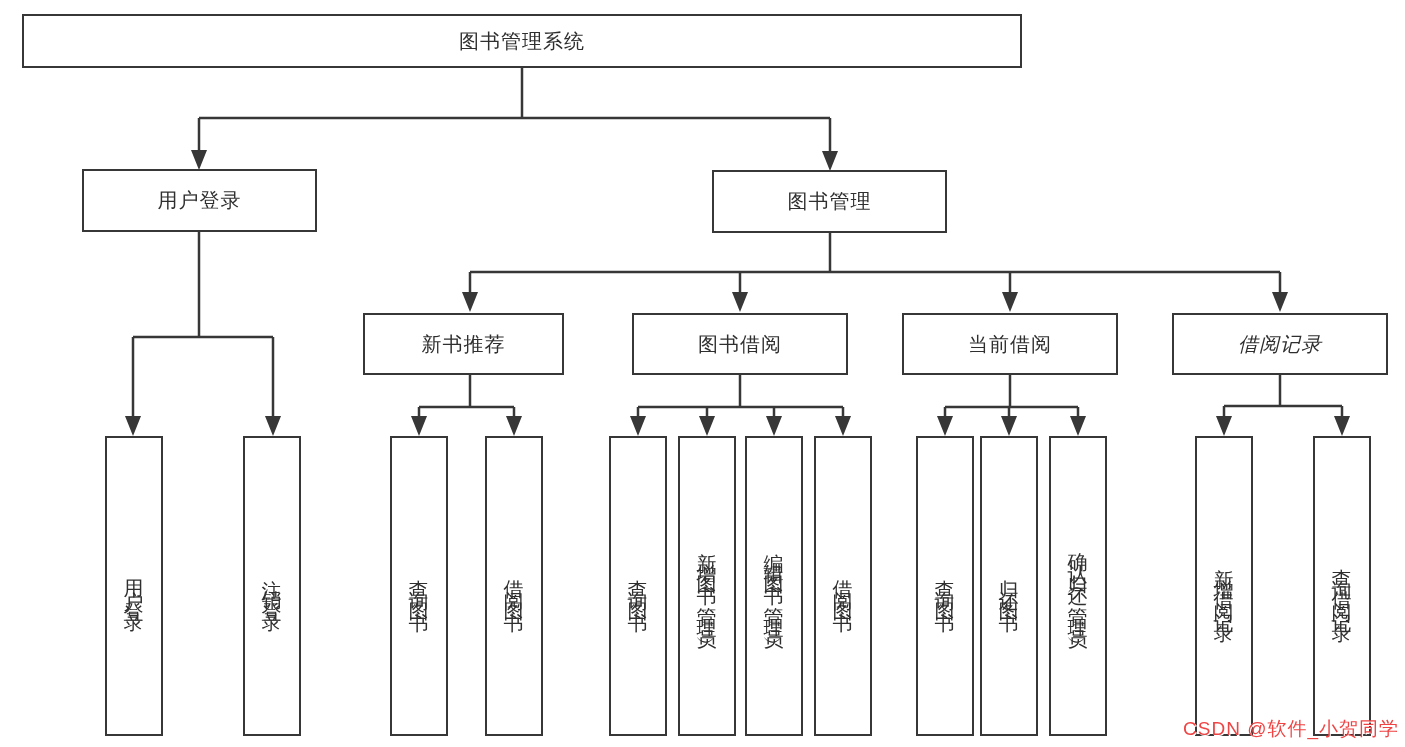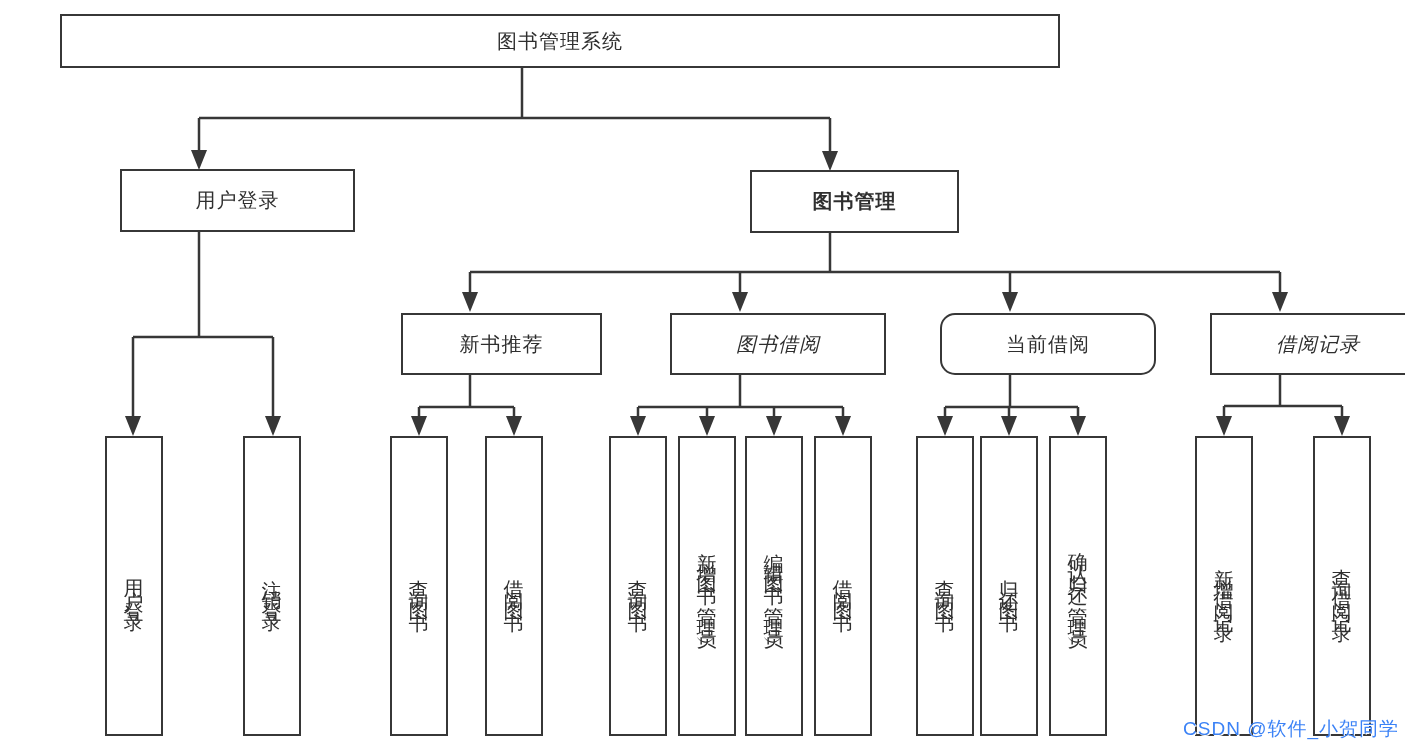--- a/index.html
+++ b/index.html
@@ -21,44 +21,44 @@
     position: absolute;
     box-sizing: border-box;
     border: 2.5px solid #373737;
     background: #ffffff;
     color: #2f2f2f;
     display: flex;
     align-items: center;
     justify-content: center;
     z-index: 1;
   }
-  .h-node { font-size: 20px; letter-spacing: 1px; margin-left: 38px; }
+  .h-node { font-size: 20px; letter-spacing: 1px; }
   .root-node   { left: 22px;  top: 14px;  width: 1000px; height: 54px; }
   .lvl2-a      { left: 82px;  top: 169px; width: 235px;  height: 63px; }
-  .lvl2-b      { left: 712px; top: 170px; width: 209px;  height: 63px; font-weight: bold; }
+  .lvl2-b      { left: 712px; top: 170px; width: 235px;  height: 63px; }
   .lvl3        { top: 313px;  height: 62px; width: 216px; }
   .lvl3-a      { left: 363px; width: 201px; }
-  .lvl3-b      { left: 632px; font-style: italic; }
-  .lvl3-c      { left: 902px; border-radius: 15px; }
+  .lvl3-b      { left: 632px; }
+  .lvl3-c      { left: 902px; }
   .lvl3-d      { left: 1172px; font-style: italic; }
   .leaf {
     top: 436px;
     height: 300px;
     width: 58px;
     writing-mode: vertical-rl;
     font-size: 20px;
     letter-spacing: 11px;
     line-height: 1;
   }
   .watermark {
     position: absolute;
     right: 6px;
     bottom: 5px;
     font-size: 19px;
-    color: #3b82f6;
+    color: #ef4444;
     text-shadow: 1px 1px 0 #ffffff;
     z-index: 2;
     letter-spacing: 1px;
   }
 </style>
 </head>
 <body>
 
 <div id="stage">
 

